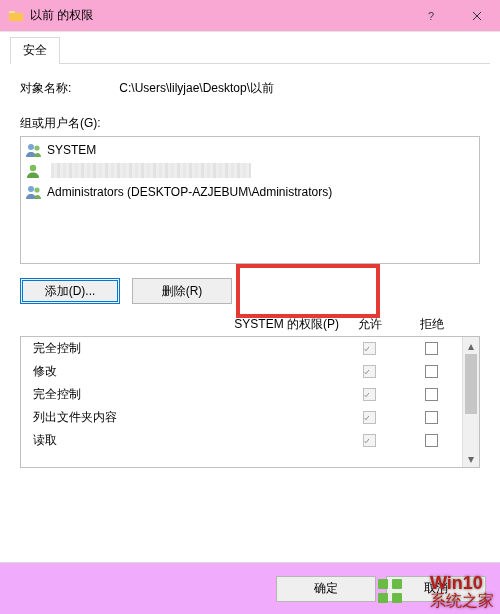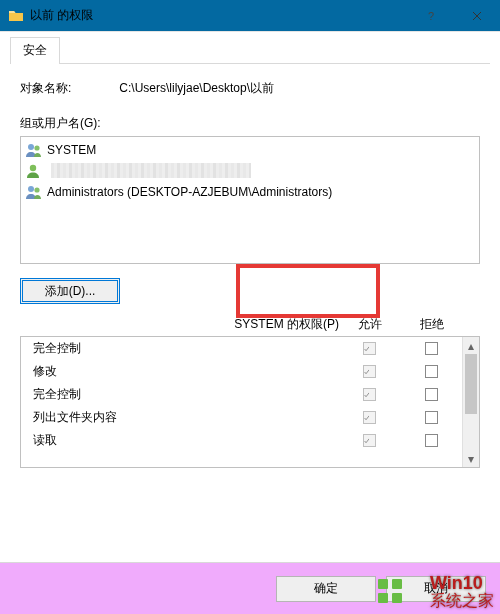--- a/index.html
+++ b/index.html
@@ -9,21 +9,21 @@
     height: 614px;
     font-family: "Microsoft YaHei", "Segoe UI", sans-serif;
     font-size: 12px;
     background: #fff;
     position: relative;
     overflow: hidden;
   }
   
   .titlebar {
     height: 32px;
-    background: #0369a1;
+    background: #f9a8d4;
     border-bottom: 1px solid #e5e5e5;
     display: flex;
     align-items: center;
     padding: 0 0 0 8px;
     position: relative;
   }
   .titlebar .folder-icon {
     width: 16px; height: 16px;
     margin-right: 6px;
     display: inline-flex;
@@ -347,20 +347,21 @@
             <path d="M1 15c0-3 2-5 5-5s5 2 5 5z" fill="#6a8fc0"></path>
             <path d="M9 15c0-2.4 1.6-4 3.4-4s3.6 1.6 3.6 4z" fill="#72ad5c"></path>
           </svg>
       </span>
       <span>Administrators (DESKTOP-AZJEBUM\Administrators)</span>
     </div>
   </div>
 
   <div class="btn-row">
     <button class="btn focus">添加(D)...</button>
+    <button class="btn">删除(R)</button>
     <div class="highlight-box highlight-add"></div>
   </div>
 
   <div class="perm-header">
     <span class="perm-title">SYSTEM 的权限(P)</span>
     <span class="col">允许</span>
     <span class="col">拒绝</span>
   </div>
   <div class="perm-box">
     <div class="perm-rows">

